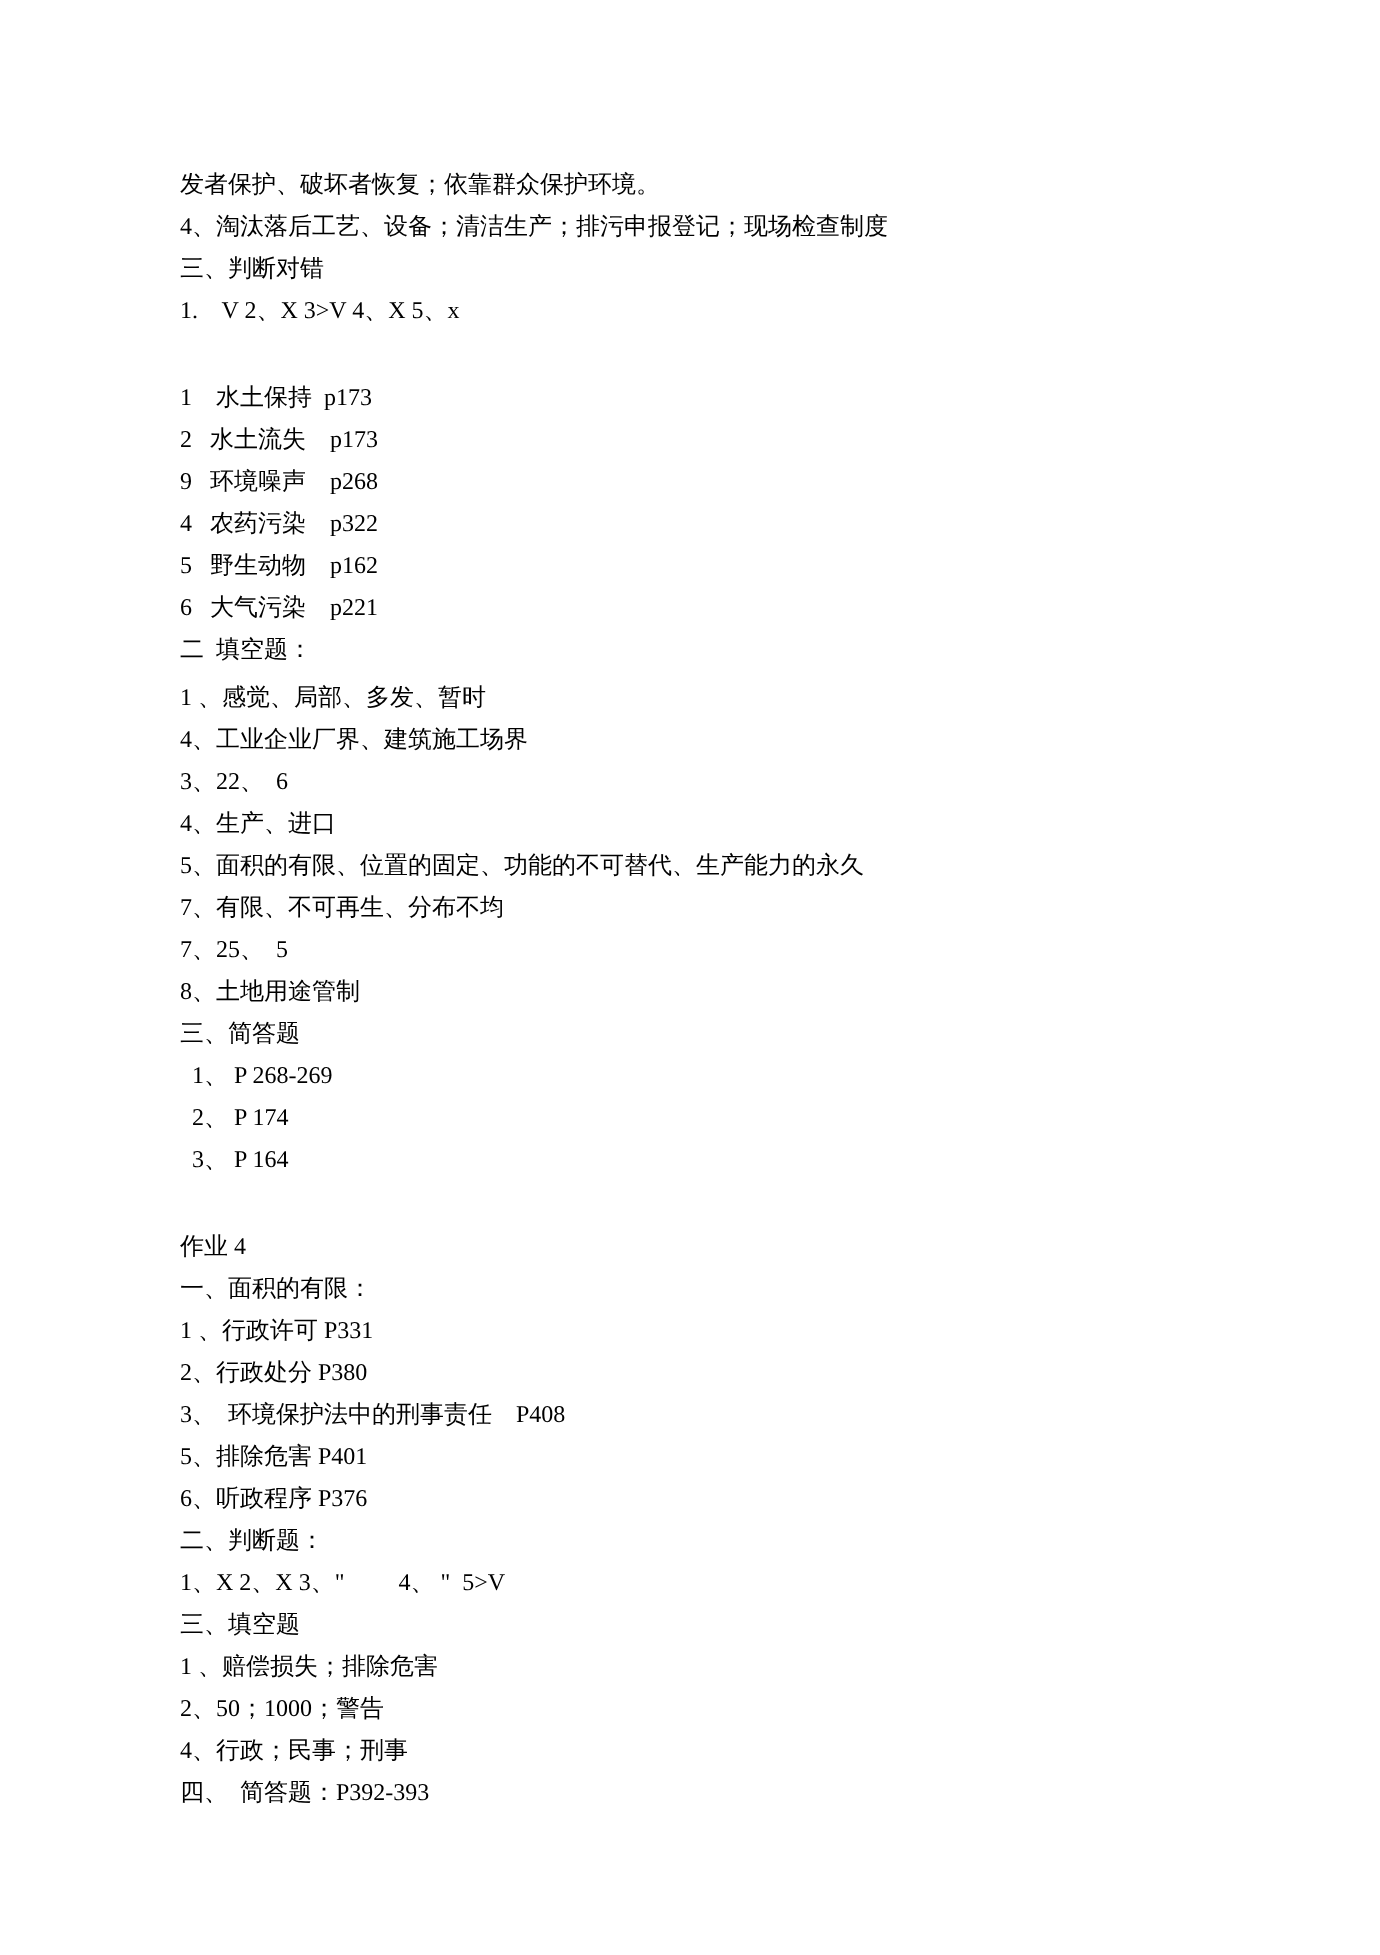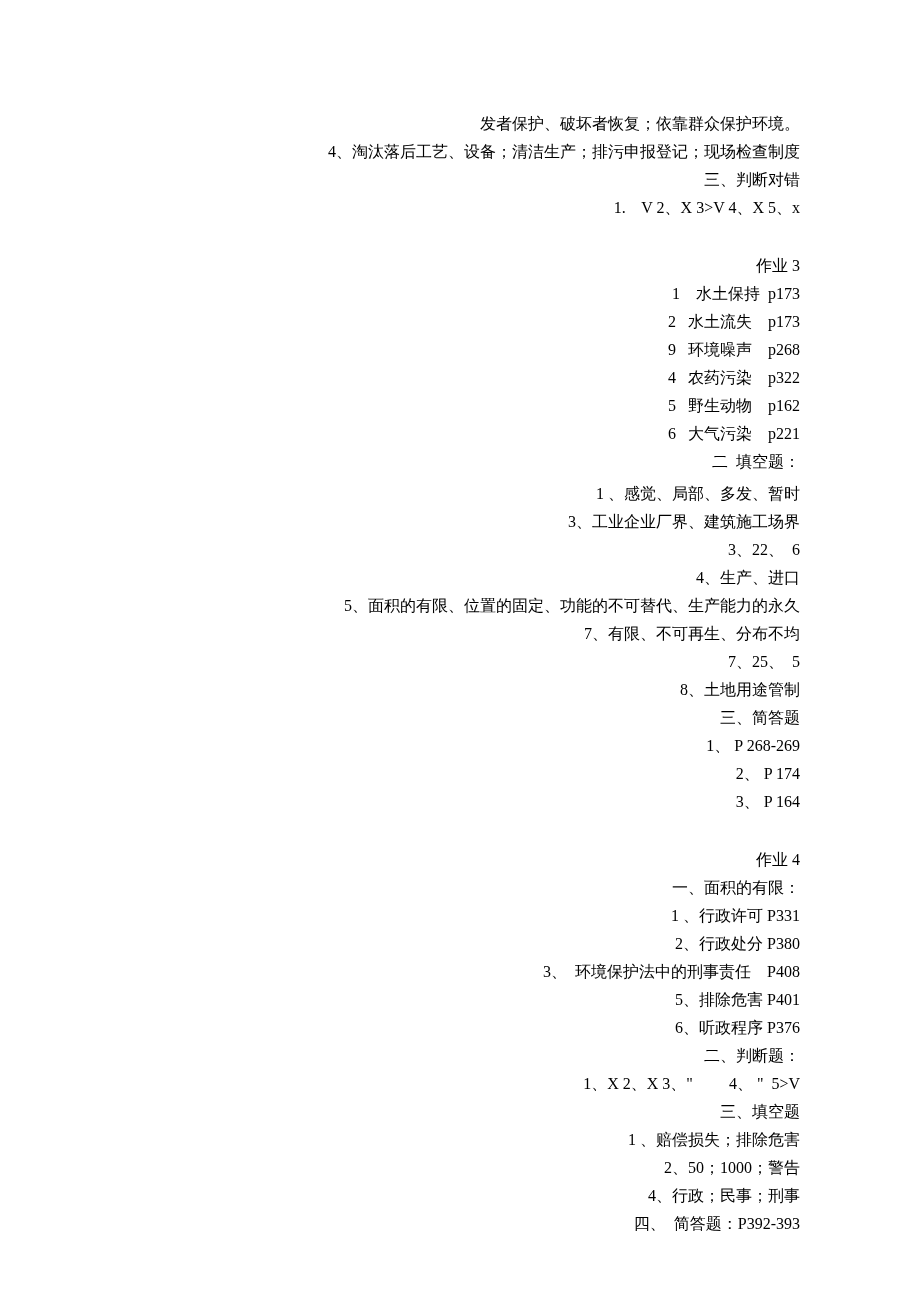--- a/index.html
+++ b/index.html
@@ -10,52 +10,50 @@
     font-family: "SimSun", "Songti SC", serif;
     color: #000000;
   }
   .page {
     padding: 110px 120px 60px 120px;
     font-size: 16px;
     line-height: 1.75;
   }
   .line {
     white-space: pre;
-    text-align: right;
   }
   .section-gap {
     height: 30px;
   }
   .small-gap {
     height: 4px;
   }
 </style>
 </head>
 <body>
 
 <div class="page">
 
   <div class="line">发者保护、破坏者恢复；依靠群众保护环境。</div>
   <div class="line">4、淘汰落后工艺、设备；清洁生产；排污申报登记；现场检查制度</div>
   <div class="line">三、判断对错</div>
   <div class="line">1.    V 2、X 3&gt;V 4、X 5、x</div>
 
   <div class="section-gap"></div>
 
-  <div class="line">作业 3</div>
   <div class="line">1    水土保持  p173</div>
   <div class="line">2   水土流失    p173</div>
   <div class="line">9   环境噪声    p268</div>
   <div class="line">4   农药污染    p322</div>
   <div class="line">5   野生动物    p162</div>
   <div class="line">6   大气污染    p221</div>
   <div class="line">二  填空题：</div>
   <div class="small-gap"></div>
   <div class="line">1 、感觉、局部、多发、暂时</div>
-  <div class="line">3、工业企业厂界、建筑施工场界</div>
+  <div class="line">4、工业企业厂界、建筑施工场界</div>
   <div class="line">3、22、  6</div>
   <div class="line">4、生产、进口</div>
   <div class="line">5、面积的有限、位置的固定、功能的不可替代、生产能力的永久</div>
   <div class="line">7、有限、不可再生、分布不均</div>
   <div class="line">7、25、  5</div>
   <div class="line">8、土地用途管制</div>
   <div class="line">三、简答题</div>
   <div class="line">  1、 P 268-269</div>
   <div class="line">  2、 P 174</div>
   <div class="line">  3、 P 164</div>

